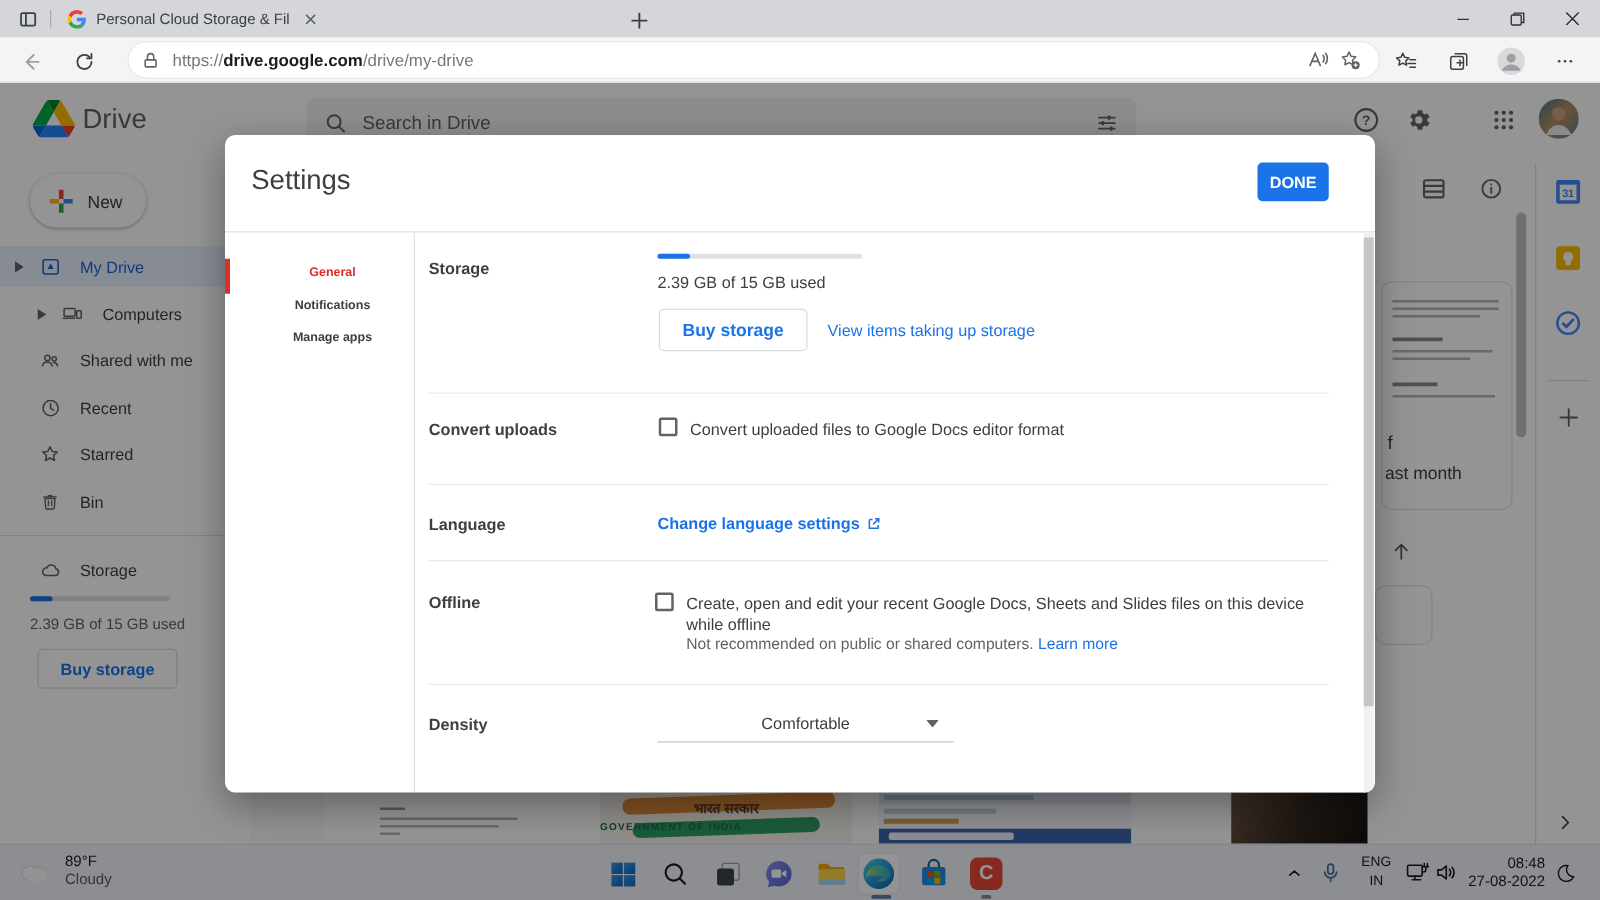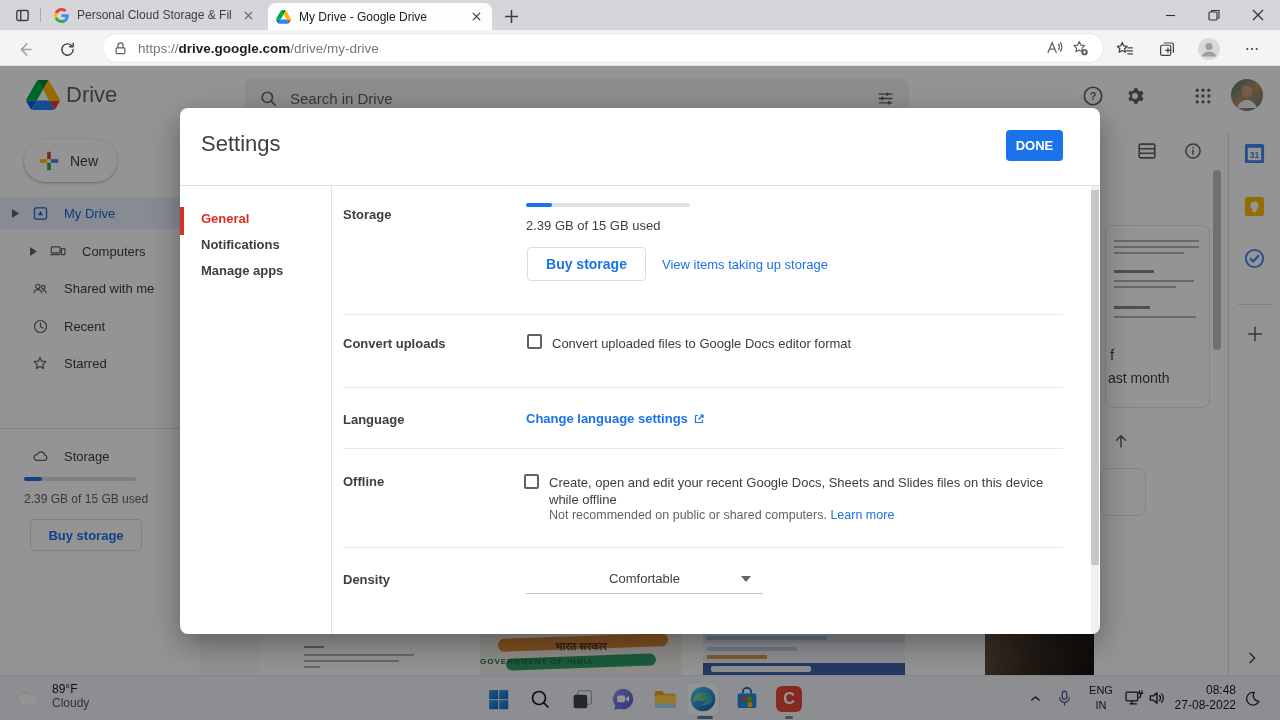--- a/index.html
+++ b/index.html
@@ -56,21 +56,21 @@
   .frag { position:absolute; color:#3c4043; }
 
   .thumb { position:absolute; top:568px; height:41px; overflow:hidden; background:#fff; }
 
   
   #dialog { position:absolute; left:180px; top:42px; width:920px; height:526px; background:#fff; border-radius:8px; box-shadow:0 10px 30px rgba(0,0,0,.35); z-index:10; }
   #dlg-title { position:absolute; left:21px; top:23px; font-size:22px; color:#3c4043; }
   #dlg-done { position:absolute; left:826px; top:22px; width:57px; height:31px; background:#1a73e8; border:none; border-radius:4px; color:#fff; font-size:13px; font-weight:bold; font-family:inherit; }
   .dlg-hdr-div { position:absolute; left:0; top:77px; width:920px; height:1px; background:#e0e0e0; }
   .dlg-nav-div { position:absolute; left:151px; top:78px; width:1px; height:448px; background:#e0e0e0; }
-  .dnav { position:absolute; left:0; width:151px; height:26px; line-height:26px; padding-left:21px; font-size:13px; font-weight:bold; color:#3c4043; }
+  .dnav { position:absolute; left:0; width:151px; height:26px; line-height:26px; padding-left:21px; font-size:10px; font-weight:bold; color:#3c4043;text-align:center; }
   .dnav.sel { color:#d93025; }
   #dnav-bar { position:absolute; left:0; top:99px; width:4px; height:28px; background:#d93025; }
   .rowlbl { position:absolute; left:163px; font-size:13px; font-weight:bold; color:#3c4043; }
   .cdiv { position:absolute; left:163px; width:720px; height:1px; background:#e8eaed; }
   #dlg-bar { position:absolute; left:346px; top:95px; width:164px; height:4px; background:#dfe1e5; border-radius:2px; }
   #dlg-bar .fill { height:4px; background:#1a73e8; border-radius:2px; }
   .body13 { font-size:13px; color:#3c4043; }
   #buy-dlg { position:absolute; left:347px; top:139px; width:119px; height:34px; background:#fff; border:1px solid #dadce0; border-radius:4px; color:#1a73e8; font-size:14px; font-weight:bold; font-family:inherit; }
   .blink { color:#1a73e8; font-size:13px; }
   .cbx { position:absolute; width:15px; height:15px; border:2px solid #5f6368; border-radius:2px; background:#fff; }
@@ -119,38 +119,20 @@
           </svg>
       </span>
       <span class="tab-title">Personal Cloud Storage &amp; File Sh</span>
       <span class="tab-close">
         <svg width="9" height="9" viewBox="0 0 10 10" stroke="#5f6368" stroke-width="1.4">
             <path d="M1 1l8 8M9 1l-8 8"></path>
           </svg>
       </span>
     </div>
 
-    <div class="tab active">
-      <span>
-        <svg width="15" height="14" viewBox="0 0 87.3 78">
-            <path fill="#0066da" d="m6.6 66.85 3.85 6.65c.8 1.4 1.95 2.5 3.3 3.3l13.75-23.8h-27.5c0 1.55.4 3.1 1.2 4.5z"></path>
-            <path fill="#00ac47" d="m43.65 25-13.75-23.8c-1.35.8-2.5 1.9-3.3 3.3l-25.4 44a9.06 9.06 0 0 0-1.2 4.5h27.5z"></path>
-            <path fill="#ea4335" d="m73.55 76.8c1.35-.8 2.5-1.9 3.3-3.3l1.6-2.75 7.65-13.25c.8-1.4 1.2-2.95 1.2-4.5h-27.5l5.85 11.5z"></path>
-            <path fill="#00832d" d="m43.65 25 13.75-23.8c-1.35-.8-2.9-1.2-4.5-1.2h-18.5c-1.6 0-3.15.45-4.5 1.2z"></path>
-            <path fill="#2684fc" d="m59.8 53h-32.3l-13.75 23.8c1.35.8 2.9 1.2 4.5 1.2h50.8c1.6 0 3.15-.45 4.5-1.2z"></path>
-            <path fill="#ffba00" d="m73.4 26.5-12.7-22c-.8-1.4-1.95-2.5-3.3-3.3l-13.75 23.8 16.15 28h27.45c0-1.55-.4-3.1-1.2-4.5z"></path>
-          </svg>
-      </span>
-      <span class="tab-title">My Drive - Google Drive</span>
-      <span class="tab-close">
-        <svg width="9" height="9" viewBox="0 0 10 10" stroke="#3c4043" stroke-width="1.4">
-            <path d="M1 1l8 8M9 1l-8 8"></path>
-          </svg>
-      </span>
-    </div>
 
     <div class="newtab">
       <svg width="13" height="13" viewBox="0 0 12 12" stroke="#3c4043" stroke-width="1.4">
           <path d="M6 0v12M0 6h12"></path>
         </svg>
     </div>
 
     <div class="winctl" style="left:1148px;">
       <svg width="11" height="11" viewBox="0 0 12 12" stroke="#303030" stroke-width="1.2">
           <path d="M1 6h10"></path>
@@ -370,20 +352,30 @@
         <span class="txt">Recent</span>
       </div>
       <div class="sideitem" style="top:281px;">
         <span class="nocaret"></span>
         <span class="icon">
             <svg width="18" height="17" viewBox="0 0 24 24" fill="none" stroke="#5f6368" stroke-width="1.7" stroke-linejoin="round">
               <path d="M12 3.5l2.5 5.2 5.7.7-4.2 3.9 1.1 5.6-5.1-2.8-5.1 2.8 1.1-5.6-4.2-3.9 5.7-.7z"></path>
             </svg>
           </span>
         <span class="txt">Starred</span>
+      </div>
+      <div class="sideitem" style="top:319px;">
+        <span class="nocaret"></span>
+        <span class="icon">
+            <svg width="16" height="17" viewBox="0 0 24 24" fill="none" stroke="#5f6368" stroke-width="1.7" stroke-linecap="round">
+              <path d="M6 8h12l-.8 11a1.6 1.6 0 0 1-1.6 1.5H8.4A1.6 1.6 0 0 1 6.8 19z"></path>
+              <path d="M4.5 6h15M10 6V4.5h4V6M10 11v5.5M14 11v5.5"></path>
+            </svg>
+          </span>
+        <span class="txt">Bin</span>
       </div>
 
       <div class="sdiv" style="top:362px;"></div>
 
       <div class="sideitem" style="top:374px;">
         <span class="nocaret"></span>
         <span class="icon">
             <svg width="19" height="17" viewBox="0 0 24 24" fill="none" stroke="#5f6368" stroke-width="1.7">
               <path d="M7 17.5a4.3 4.3 0 1 1 .7-8.6A5.4 5.4 0 0 1 18 10a3.8 3.8 0 0 1-.6 7.5z"></path>
             </svg>

